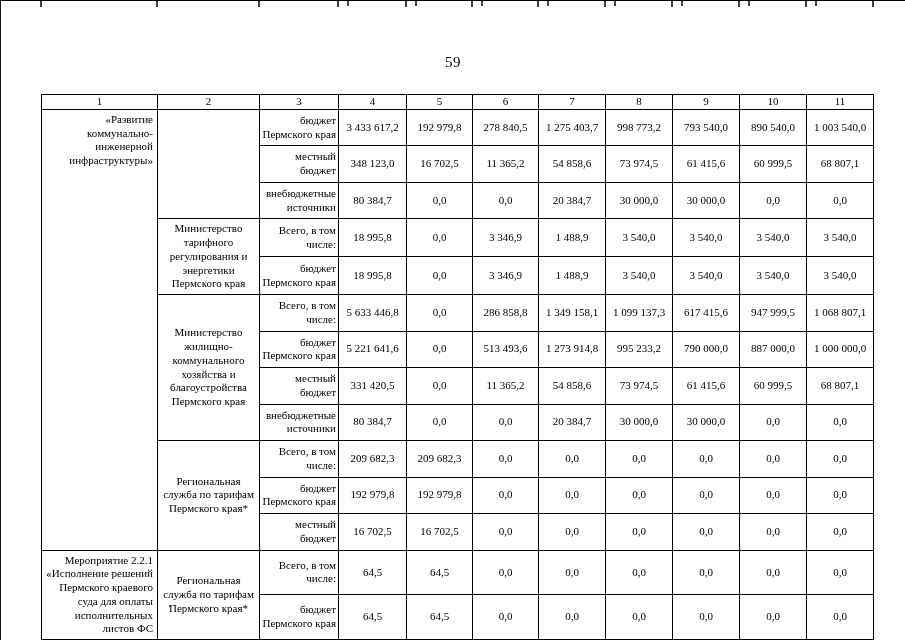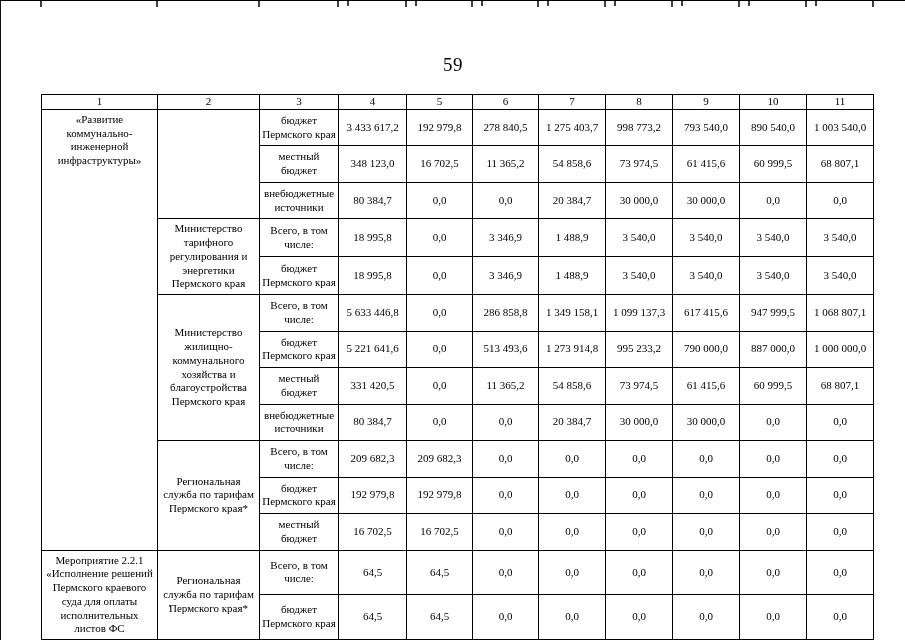--- a/index.html
+++ b/index.html
@@ -18,21 +18,21 @@
   .scan-ticks {
     position: absolute;
     top: 0; left: 0;
     width: 905px; height: 8px;
   }
   .page-number {
     position: absolute;
     top: 53px; left: 0;
     width: 100%;
     text-align: center;
-    font-size: 19px;
+    font-size: 15px;
     letter-spacing: 0.5px;
   }
   .tbl-wrap {
     position: absolute;
     left: 40px;
     top: 93px;
     width: 833px;
   }
   table {
     border-collapse: collapse;
@@ -59,31 +59,31 @@
     line-height: 1.25;
   }
   th {
     font-weight: normal;
     font-size: 11px;
     text-align: center;
     height: 12px;
     padding: 0 2px;
   }
   td.program {
-    text-align: center;
+    text-align: right;
     vertical-align: top;
     padding: 3px 4px;
   }
   td.org {
     text-align: center;
     vertical-align: middle;
     padding: 3px 3px;
   }
   td.budget {
-    text-align: center;
+    text-align: right;
     padding: 4px 2px;
   }
   td.num {
     text-align: center;
     white-space: nowrap;
     padding: 4px 1px;
   }
   .speck {
     position: absolute;
     left: 168px; top: 604px;

